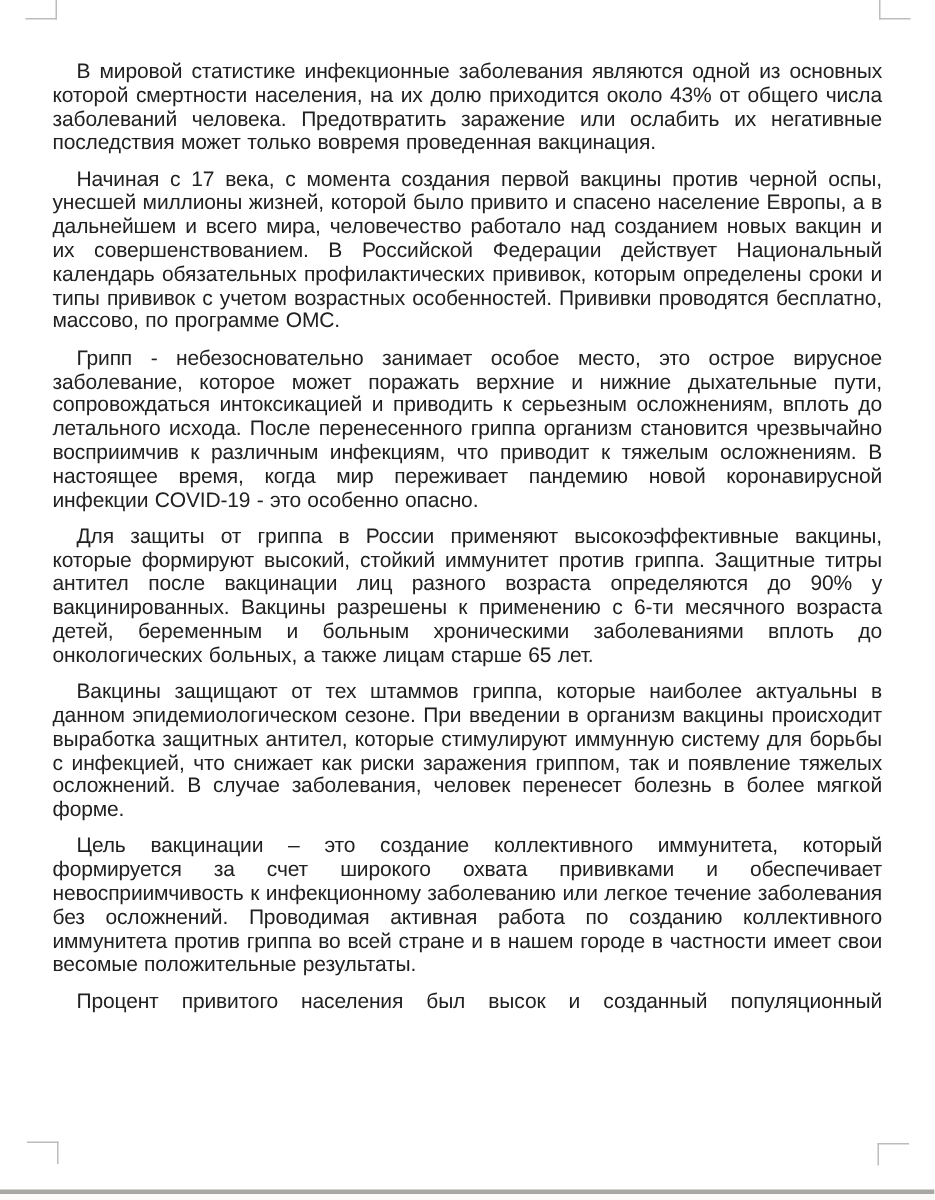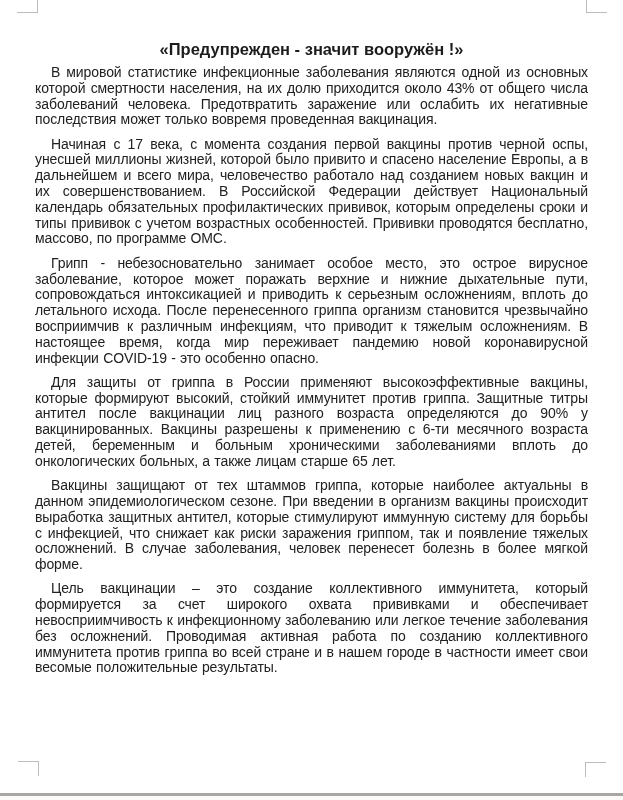--- a/index.html
+++ b/index.html
@@ -73,27 +73,27 @@
 <body>
 
 <div class="page">
 
   <div class="crop tl"></div>
   <div class="crop tr"></div>
   <div class="crop bl"></div>
   <div class="crop br"></div>
 
   <div class="content">
-    <h1 class="doc-title">«Предупрежден - значит вооружён !»</h1>
     <div id="paragraphs">
         <p class="para"><span>В мировой статистике инфекционные заболевания являются одной из основных которой </span><b>смертности</b><span> населения, на их долю приходится около 43% от общего числа заболеваний человека. Предотвратить заражение или ослабить их негативные последствия может только вовремя проведенная вакцинация.</span></p>
         <p class="para"><span>Начиная с 17 века, с момента создания первой вакцины против черной оспы, унесшей миллионы жизней, которой было привито и спасено население Европы, а в дальнейшем и всего мира, человечество работало над созданием новых вакцин и их совершенствованием. В Российской Федерации действует </span><b>Национальный календарь обязательных профилактических прививок,</b><span> которым определены сроки и типы прививок с учетом возрастных особенностей. Прививки проводятся бесплатно, массово, по программе ОМС.</span></p>
         <p class="para"><span>Грипп - небезосновательно занимает особое место, это острое вирусное заболевание, которое может поражать верхние и нижние дыхательные пути, сопровождаться интоксикацией и приводить к серьезным осложнениям, вплоть до летального исхода. После перенесенного гриппа организм становится чрезвычайно восприимчив к различным инфекциям, что приводит к тяжелым осложнениям. В настоящее время, когда мир переживает пандемию новой коронавирусной инфекции COVID-19 - это особенно опасно.</span></p>
         <p class="para"><span>Для защиты от гриппа в России применяют высокоэффективные вакцины, которые формируют высокий, стойкий иммунитет против гриппа. Защитные титры антител после вакцинации </span><b>лиц разного возраста</b><span> определяются до 90% у вакцинированных. Вакцины разрешены к применению с 6-ти месячного возраста детей, беременным и больным хроническими заболеваниями вплоть до онкологических  больных, а также лицам старше 65 лет.</span></p>
         <p class="para"><span>Вакцины защищают от тех штаммов гриппа, которые наиболее актуальны в данном эпидемиологическом сезоне. При введении в организм вакцины происходит выработка защитных антител, которые стимулируют иммунную систему для борьбы с инфекцией, что снижает как риски заражения гриппом, так и появление тяжелых осложнений. В случае заболевания, человек перенесет болезнь в более мягкой форме.</span></p>
         <p class="para"><span>Цель вакцинации – это создание коллективного иммунитета, который формируется за счет широкого охвата прививками и обеспечивает невосприимчивость к инфекционному заболеванию или легкое течение заболевания без осложнений. Проводимая активная работа по созданию коллективного иммунитета против гриппа во всей стране и в нашем городе в частности имеет свои весомые положительные результаты.</span></p>
+        <p class="para justify-last"><span>Процент привитого населения был высок и созданный популяционный</span></p>
       </div>
   </div>
 
   <div class="page-edge-bar"></div>
   <div class="below-edge"></div>
 
 </div>
 
 </body></html>

